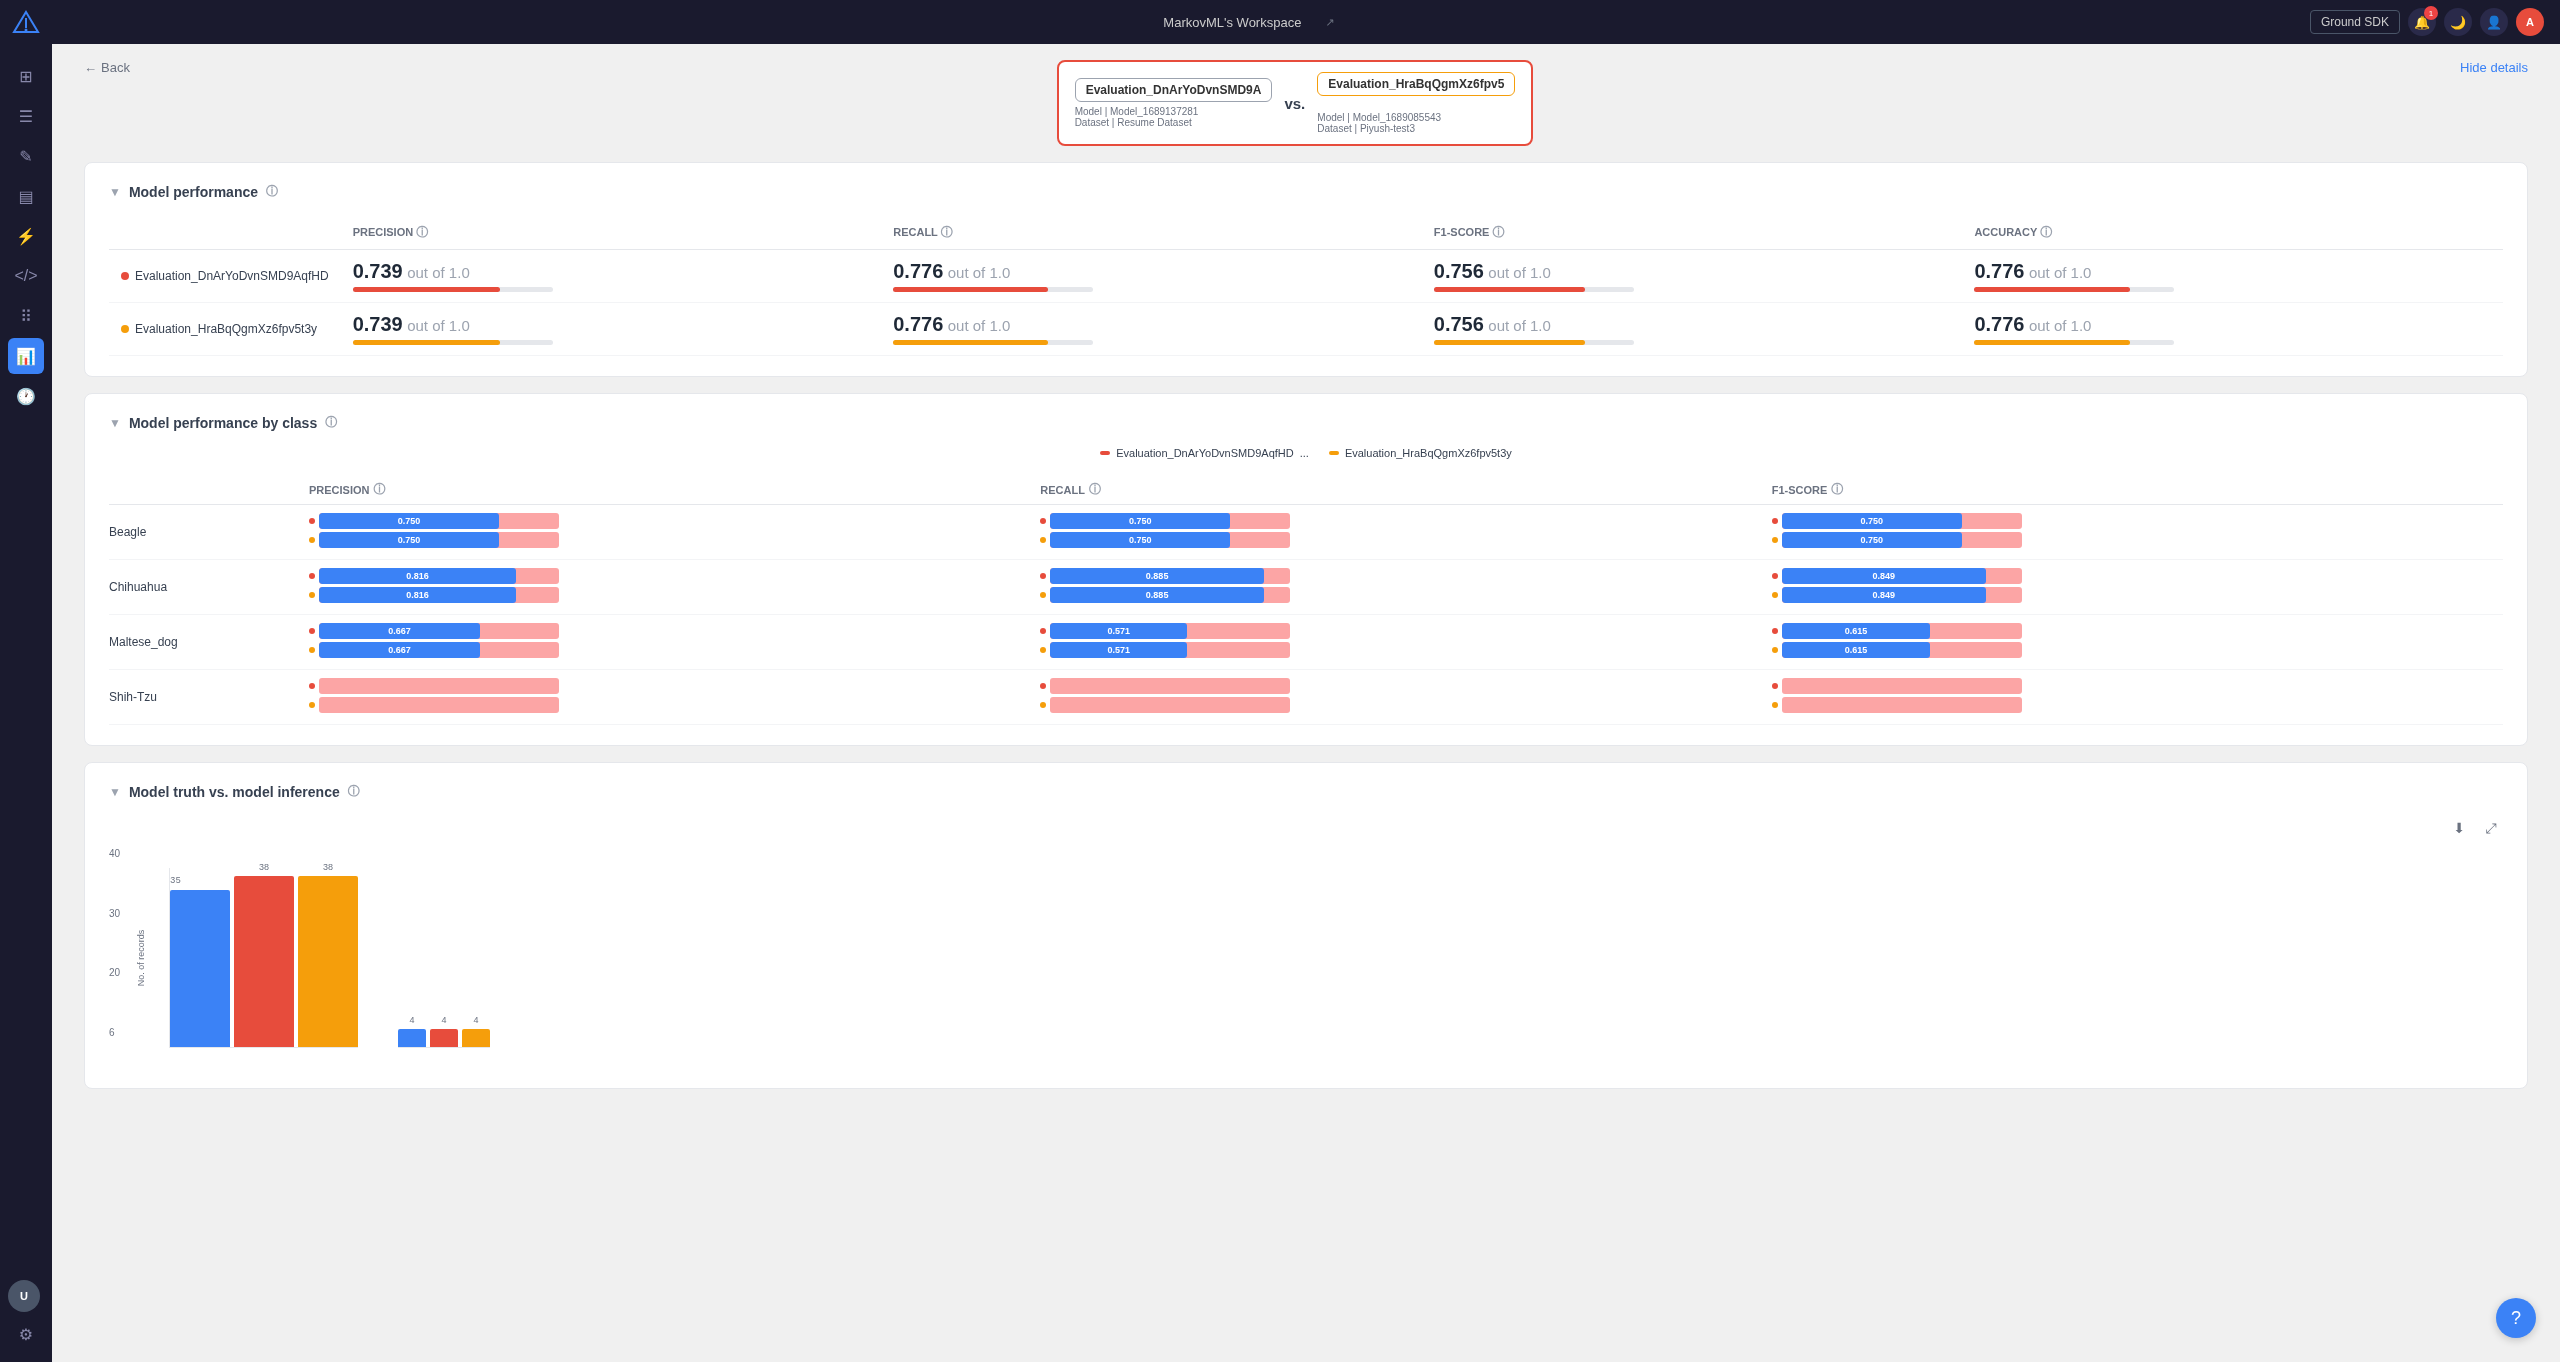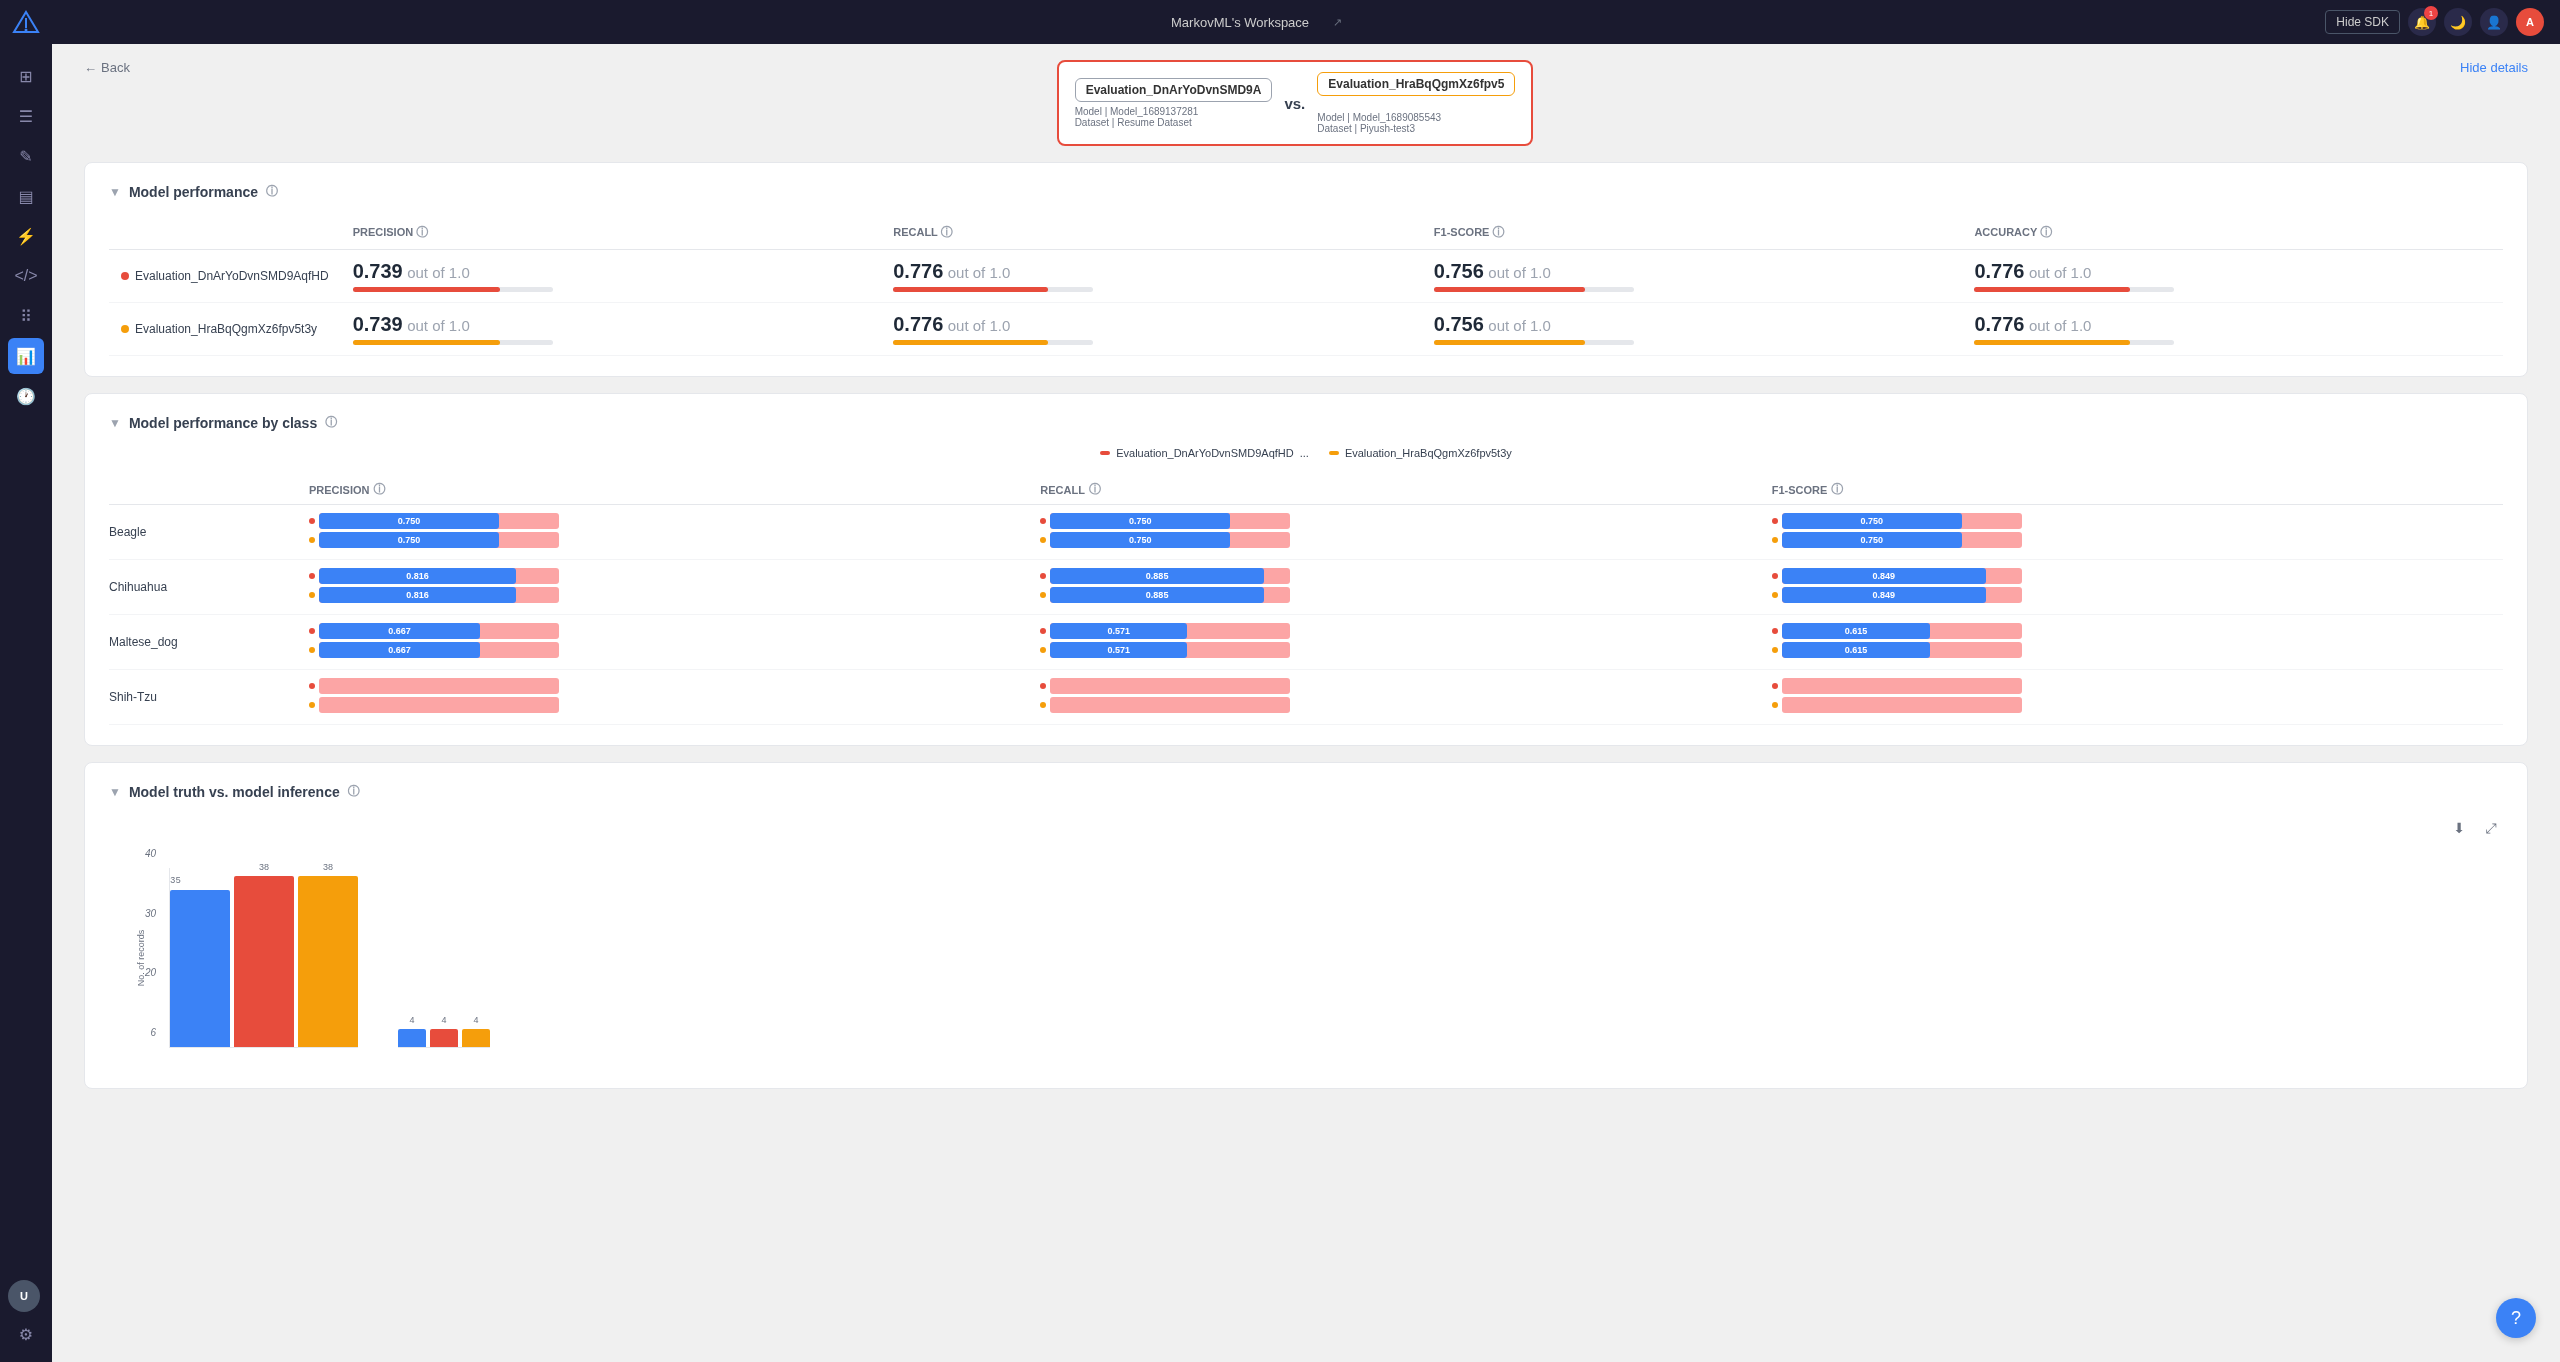--- a/index.html
+++ b/index.html
@@ -363,21 +363,21 @@
 
 <div class="main-wrapper">
 
   <div class="topbar">
     <div style="width:120px"></div>
     <div class="topbar-title">
       <span>MarkovML's Workspace</span>
       <span style="color:#6b7280; font-size:11px;">↗</span>
     </div>
     <div class="topbar-right">
-      <button class="setup-sdk-btn">Hide SDK</button>
+      <button class="setup-sdk-btn">Ground SDK</button>
       <div class="topbar-icon-btn">
         🔔
         <span class="badge">1</span>
       </div>
       <div class="topbar-icon-btn">🌙</div>
       <div class="topbar-icon-btn">👤</div>
       <div class="topbar-avatar">A</div>
     </div>
   </div>
 
@@ -751,21 +751,21 @@
         <span class="info-icon">ⓘ</span>
       </div>
 
       <div class="chart-toolbar">
         <div class="chart-icon-btn">⬇</div>
         <div class="chart-icon-btn">⤢</div>
       </div>
 
       <div style="display:flex; align-items:flex-end; padding: 0 20px 20px 60px; position:relative; height:220px;">
 
-        <div style="position:absolute; left:0; top:0; bottom:30px; width:55px; display:flex; flex-direction:column; justify-content:space-between; align-items:flex-end; padding-right:8px;font-style:italic;">
+        <div style="position:absolute; left:0; top:0; bottom:30px; width:55px; display:flex; flex-direction:column; justify-content:space-between; align-items:flex-start; padding-right:8px;">
           <span style="font-size:10px; color:#6b7280;">40</span>
           <span style="font-size:10px; color:#6b7280;">30</span>
           <span style="font-size:10px; color:#6b7280;">20</span>
           <span style="font-size:10px; color:#6b7280;">6</span>
         </div>
 
         <div style="position:absolute; left:4px; top:50%; transform:translateY(-50%) rotate(-90deg); font-size:9px; color:#6b7280; white-space:nowrap;">No. of records</div>
 
         <div style="display:flex; align-items:flex-end; gap:4px; height:180px; border-bottom:1px solid #e5e7eb; border-left:1px solid #e5e7eb; flex: 0 0 auto;">
 

